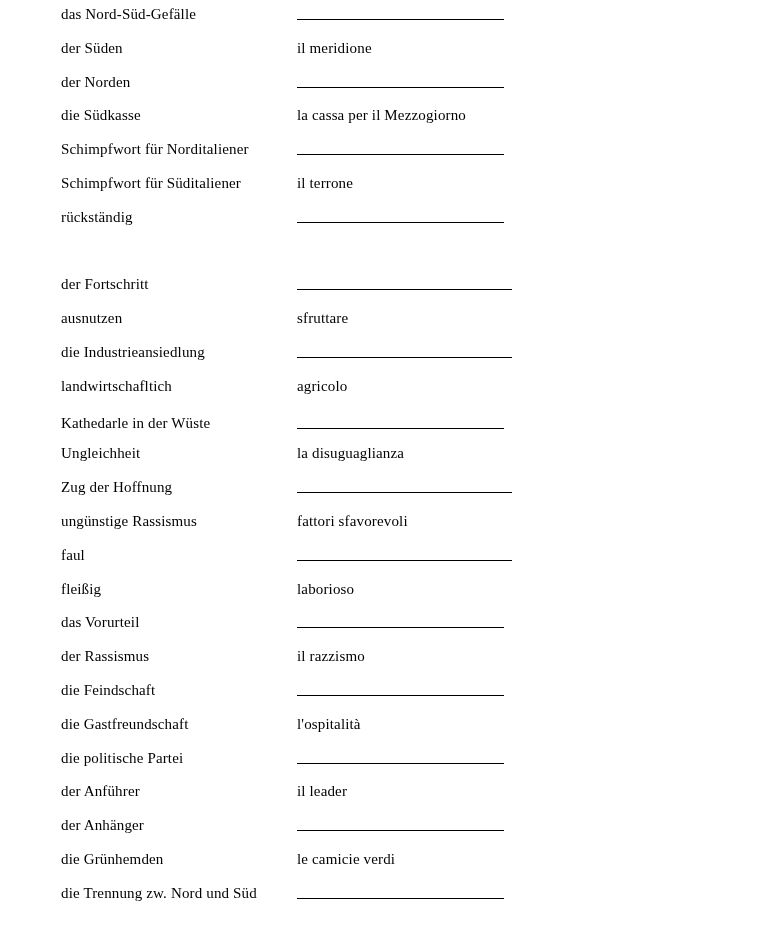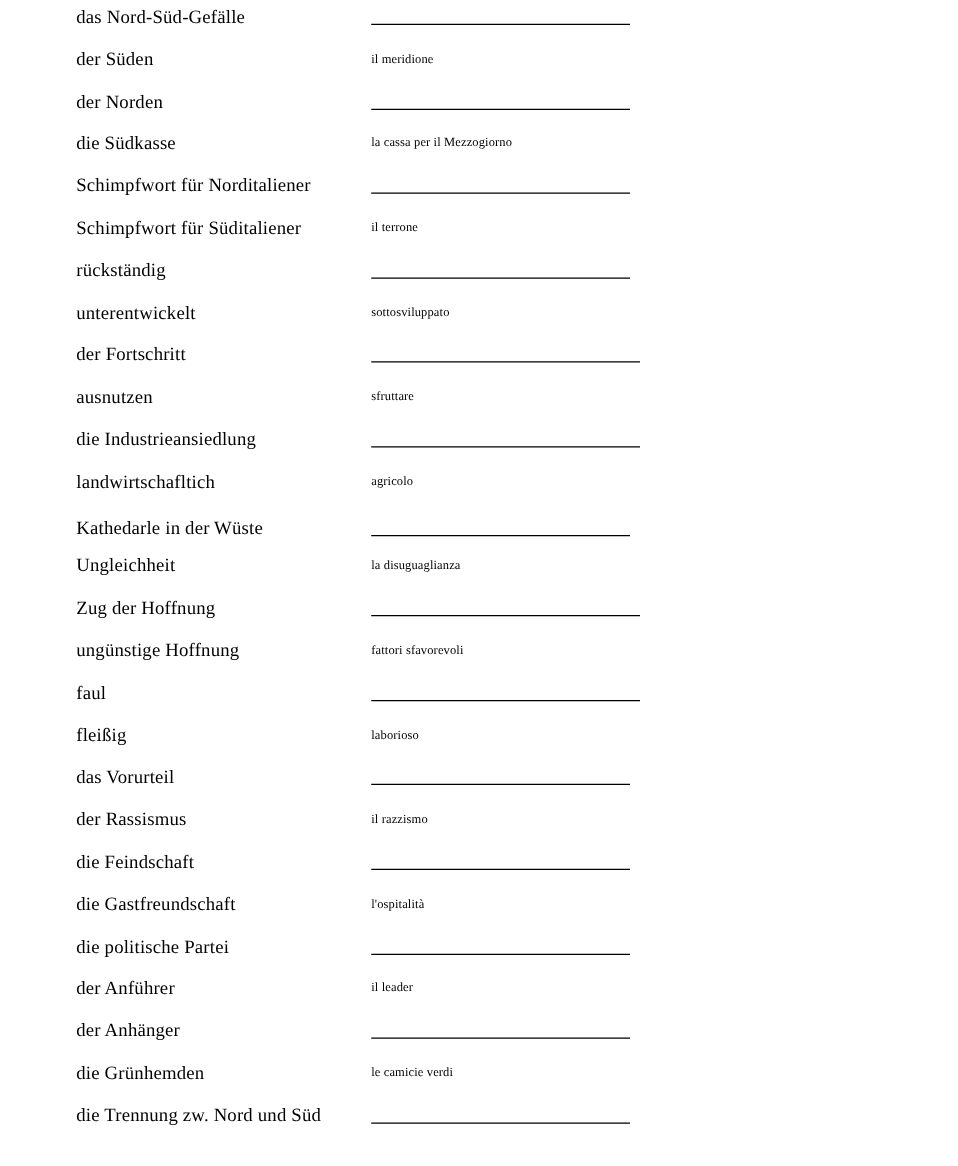--- a/index.html
+++ b/index.html
@@ -47,21 +47,21 @@
     left: 297px;
     top: 0;
     width: 215px;
     height: 22px;
   }
 
   .term-it {
     position: absolute;
     left: 0;
     top: 0;
-    font-size: 10px;
+    font-size: 15px;
     line-height: 20px;
     white-space: nowrap;
     letter-spacing: 0.01em;
   }
 
   .answer-blank {
     position: absolute;
     left: 0;
     top: 15px;
     height: 0;
@@ -109,26 +109,20 @@
       <div class="answer-cell">
         <div class="term-it">il terrone</div>
       </div>
     </div>
     <div class="vocab-row" style="top: 206.8px;">
       <div class="term-de">rückständig</div>
       <div class="answer-cell">
         <div class="answer-blank w-short"></div>
       </div>
     </div>
-    <div class="vocab-row" style="top: 240.6px;">
-      <div class="term-de">unterentwickelt</div>
-      <div class="answer-cell">
-        <div class="term-it">sottosviluppato</div>
-      </div>
-    </div>
     <div class="vocab-row" style="top: 274.4px;">
       <div class="term-de">der Fortschritt</div>
       <div class="answer-cell">
         <div class="answer-blank w-long"></div>
       </div>
     </div>
     <div class="vocab-row" style="top: 308.2px; padding-left: 48px;">
       <div class="term-de">ausnutzen</div>
       <div class="answer-cell">
         <div class="term-it">sfruttare</div>
@@ -158,21 +152,21 @@
         <div class="term-it">la disuguaglianza</div>
       </div>
     </div>
     <div class="vocab-row" style="top: 477.2px; padding-left: 21px;">
       <div class="term-de">Zug der Hoffnung</div>
       <div class="answer-cell">
         <div class="answer-blank w-long"></div>
       </div>
     </div>
     <div class="vocab-row" style="top: 511px;">
-      <div class="term-de">ungünstige Hoffnung</div>
+      <div class="term-de">ungünstige Rassismus</div>
       <div class="answer-cell">
         <div class="term-it">fattori sfavorevoli</div>
       </div>
     </div>
     <div class="vocab-row" style="top: 544.8px;">
       <div class="term-de">faul</div>
       <div class="answer-cell">
         <div class="answer-blank w-long"></div>
       </div>
     </div>

